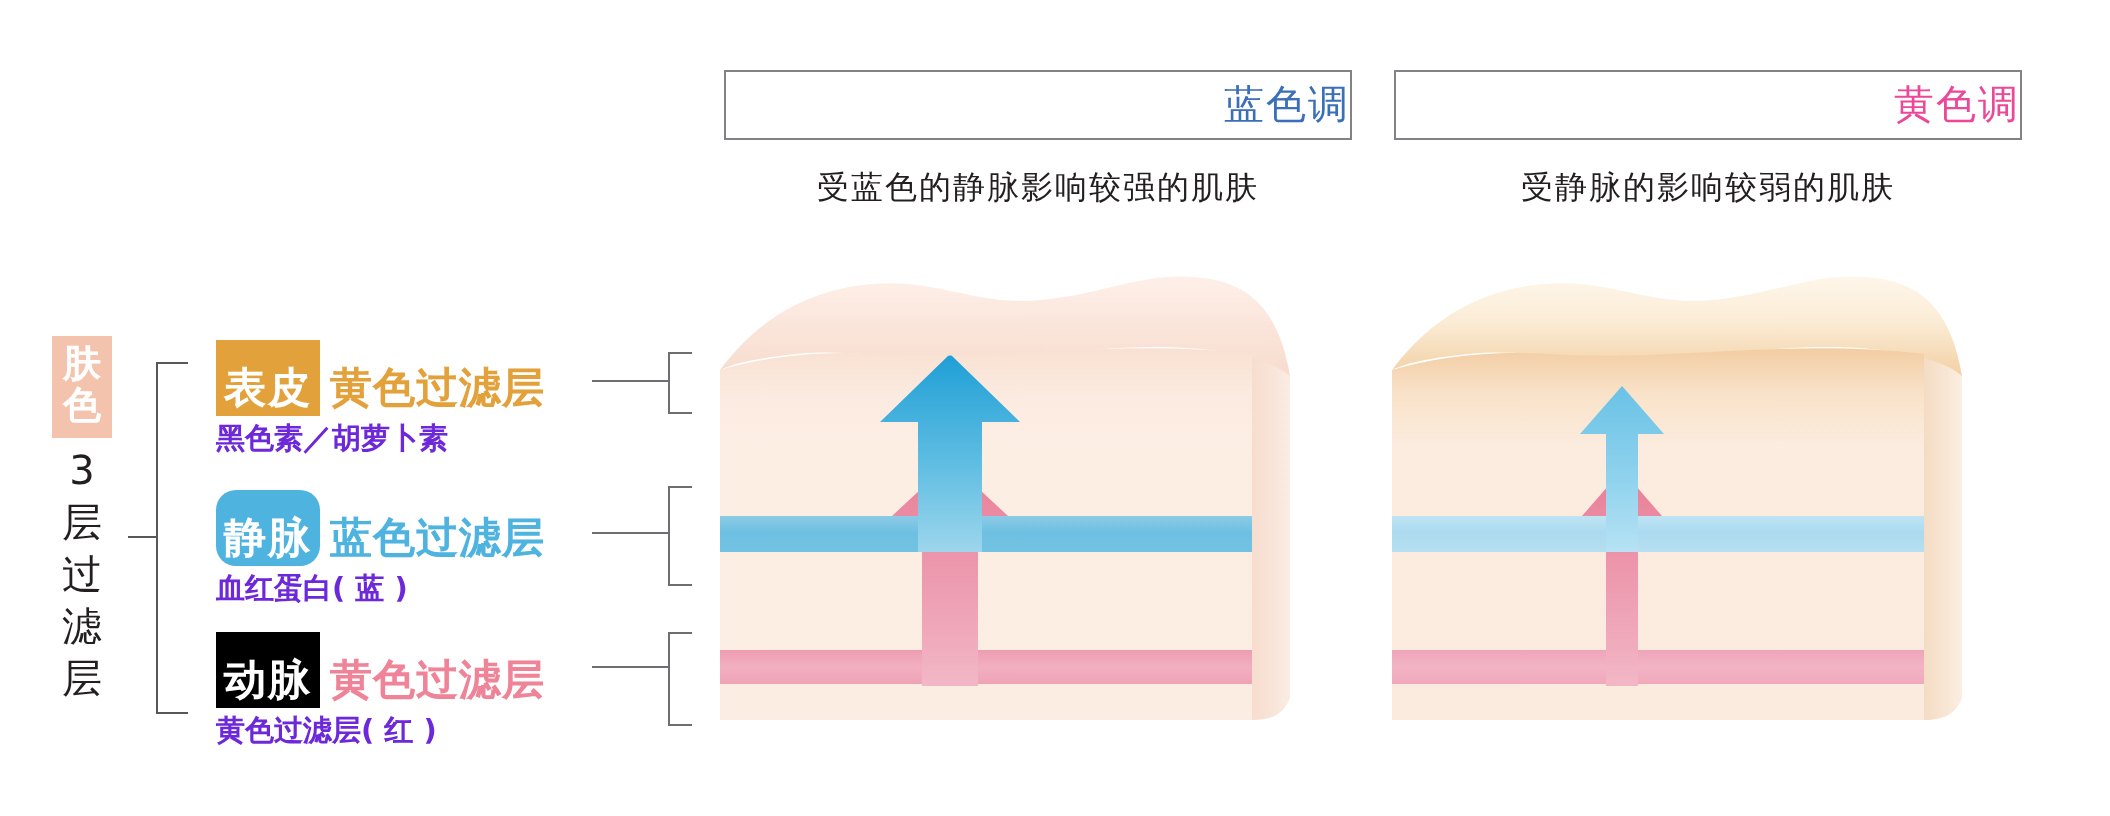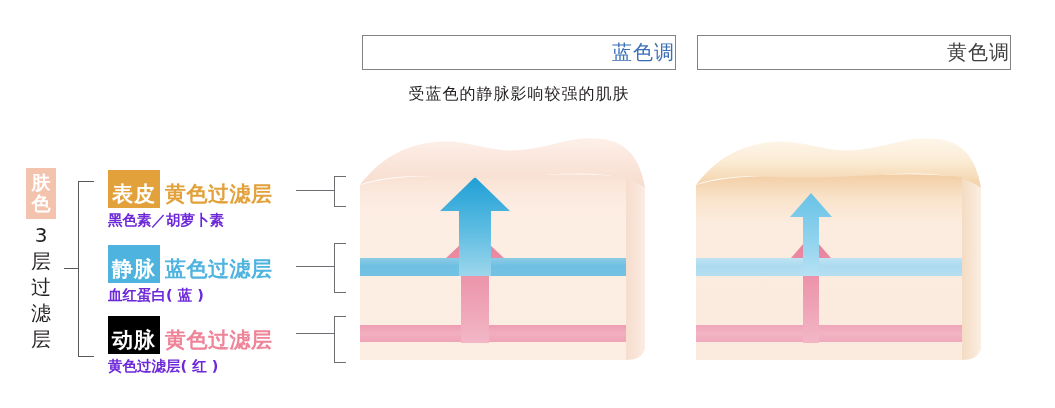--- a/index.html
+++ b/index.html
@@ -95,21 +95,21 @@
   .row-sub {
     margin-top: 3px;
     font-size: 14.5px;
     line-height: 18px;
     color: #6d28d9;
     font-weight: 700;
     white-space: nowrap;
   }
 
   .tag-epidermis { background: #E2A13A; }
-  .tag-vein      { background: #4FB3DF; }
+  .tag-vein      { background: #4FB3DF; border-radius: 10px; }
   .tag-artery    { background: #000000; }
 
   .title-epidermis { color: #E2A13A; }
   .title-vein      { color: #4FB3DF; }
   .title-artery    { color: #EF8397; }
 
   
   .conn {
     position: absolute;
     height: 0;
@@ -135,21 +135,21 @@
     align-items: center;
     justify-content: flex-end;
     background: #ffffff;
   }
   .hdr-box .hdr-text {
     font-size: 20px;
     font-weight: 500;
     letter-spacing: 1px;
   }
   .hdr-blue  { color: #3B6FB6; }
-  .hdr-yellow{ color: #404040; }
+  .hdr-yellow{ color: #ec4899; }
 
   .hdr-caption {
     position: absolute;
     top: 80px;
     height: 28px;
     display: flex;
     align-items: center;
     justify-content: center;
     font-family: "DejaVu Serif", "Liberation Serif", serif;
     font-size: 16px;
@@ -214,20 +214,21 @@
   <div class="sbracket" style="left:334px; top:316px; height:47px;"></div>
 
   <div class="hdr-box" style="left:362px; width:314px;">
     <span class="hdr-text hdr-blue">蓝色调</span>
   </div>
   <div class="hdr-caption" style="left:362px; width:314px;">受蓝色的静脉影响较强的肌肤</div>
 
   <div class="hdr-box" style="left:697px; width:314px;">
     <span class="hdr-text hdr-yellow">黄色调</span>
   </div>
+  <div class="hdr-caption" style="left:697px; width:314px;">受静脉的影响较弱的肌肤</div>
 
   <div class="skin-block" style="left:358px;">
     <svg width="290" height="240" viewBox="0 0 290 240">
       <defs>
         <linearGradient id="topSurfA" x1="0" y1="0" x2="0" y2="1">
           <stop offset="0%" stop-color="#FDF0E9"></stop>
           <stop offset="45%" stop-color="#FBE6DC"></stop>
           <stop offset="100%" stop-color="#F6DCCD"></stop>
         </linearGradient>
         <linearGradient id="epiA" x1="0" y1="0" x2="0" y2="1">

